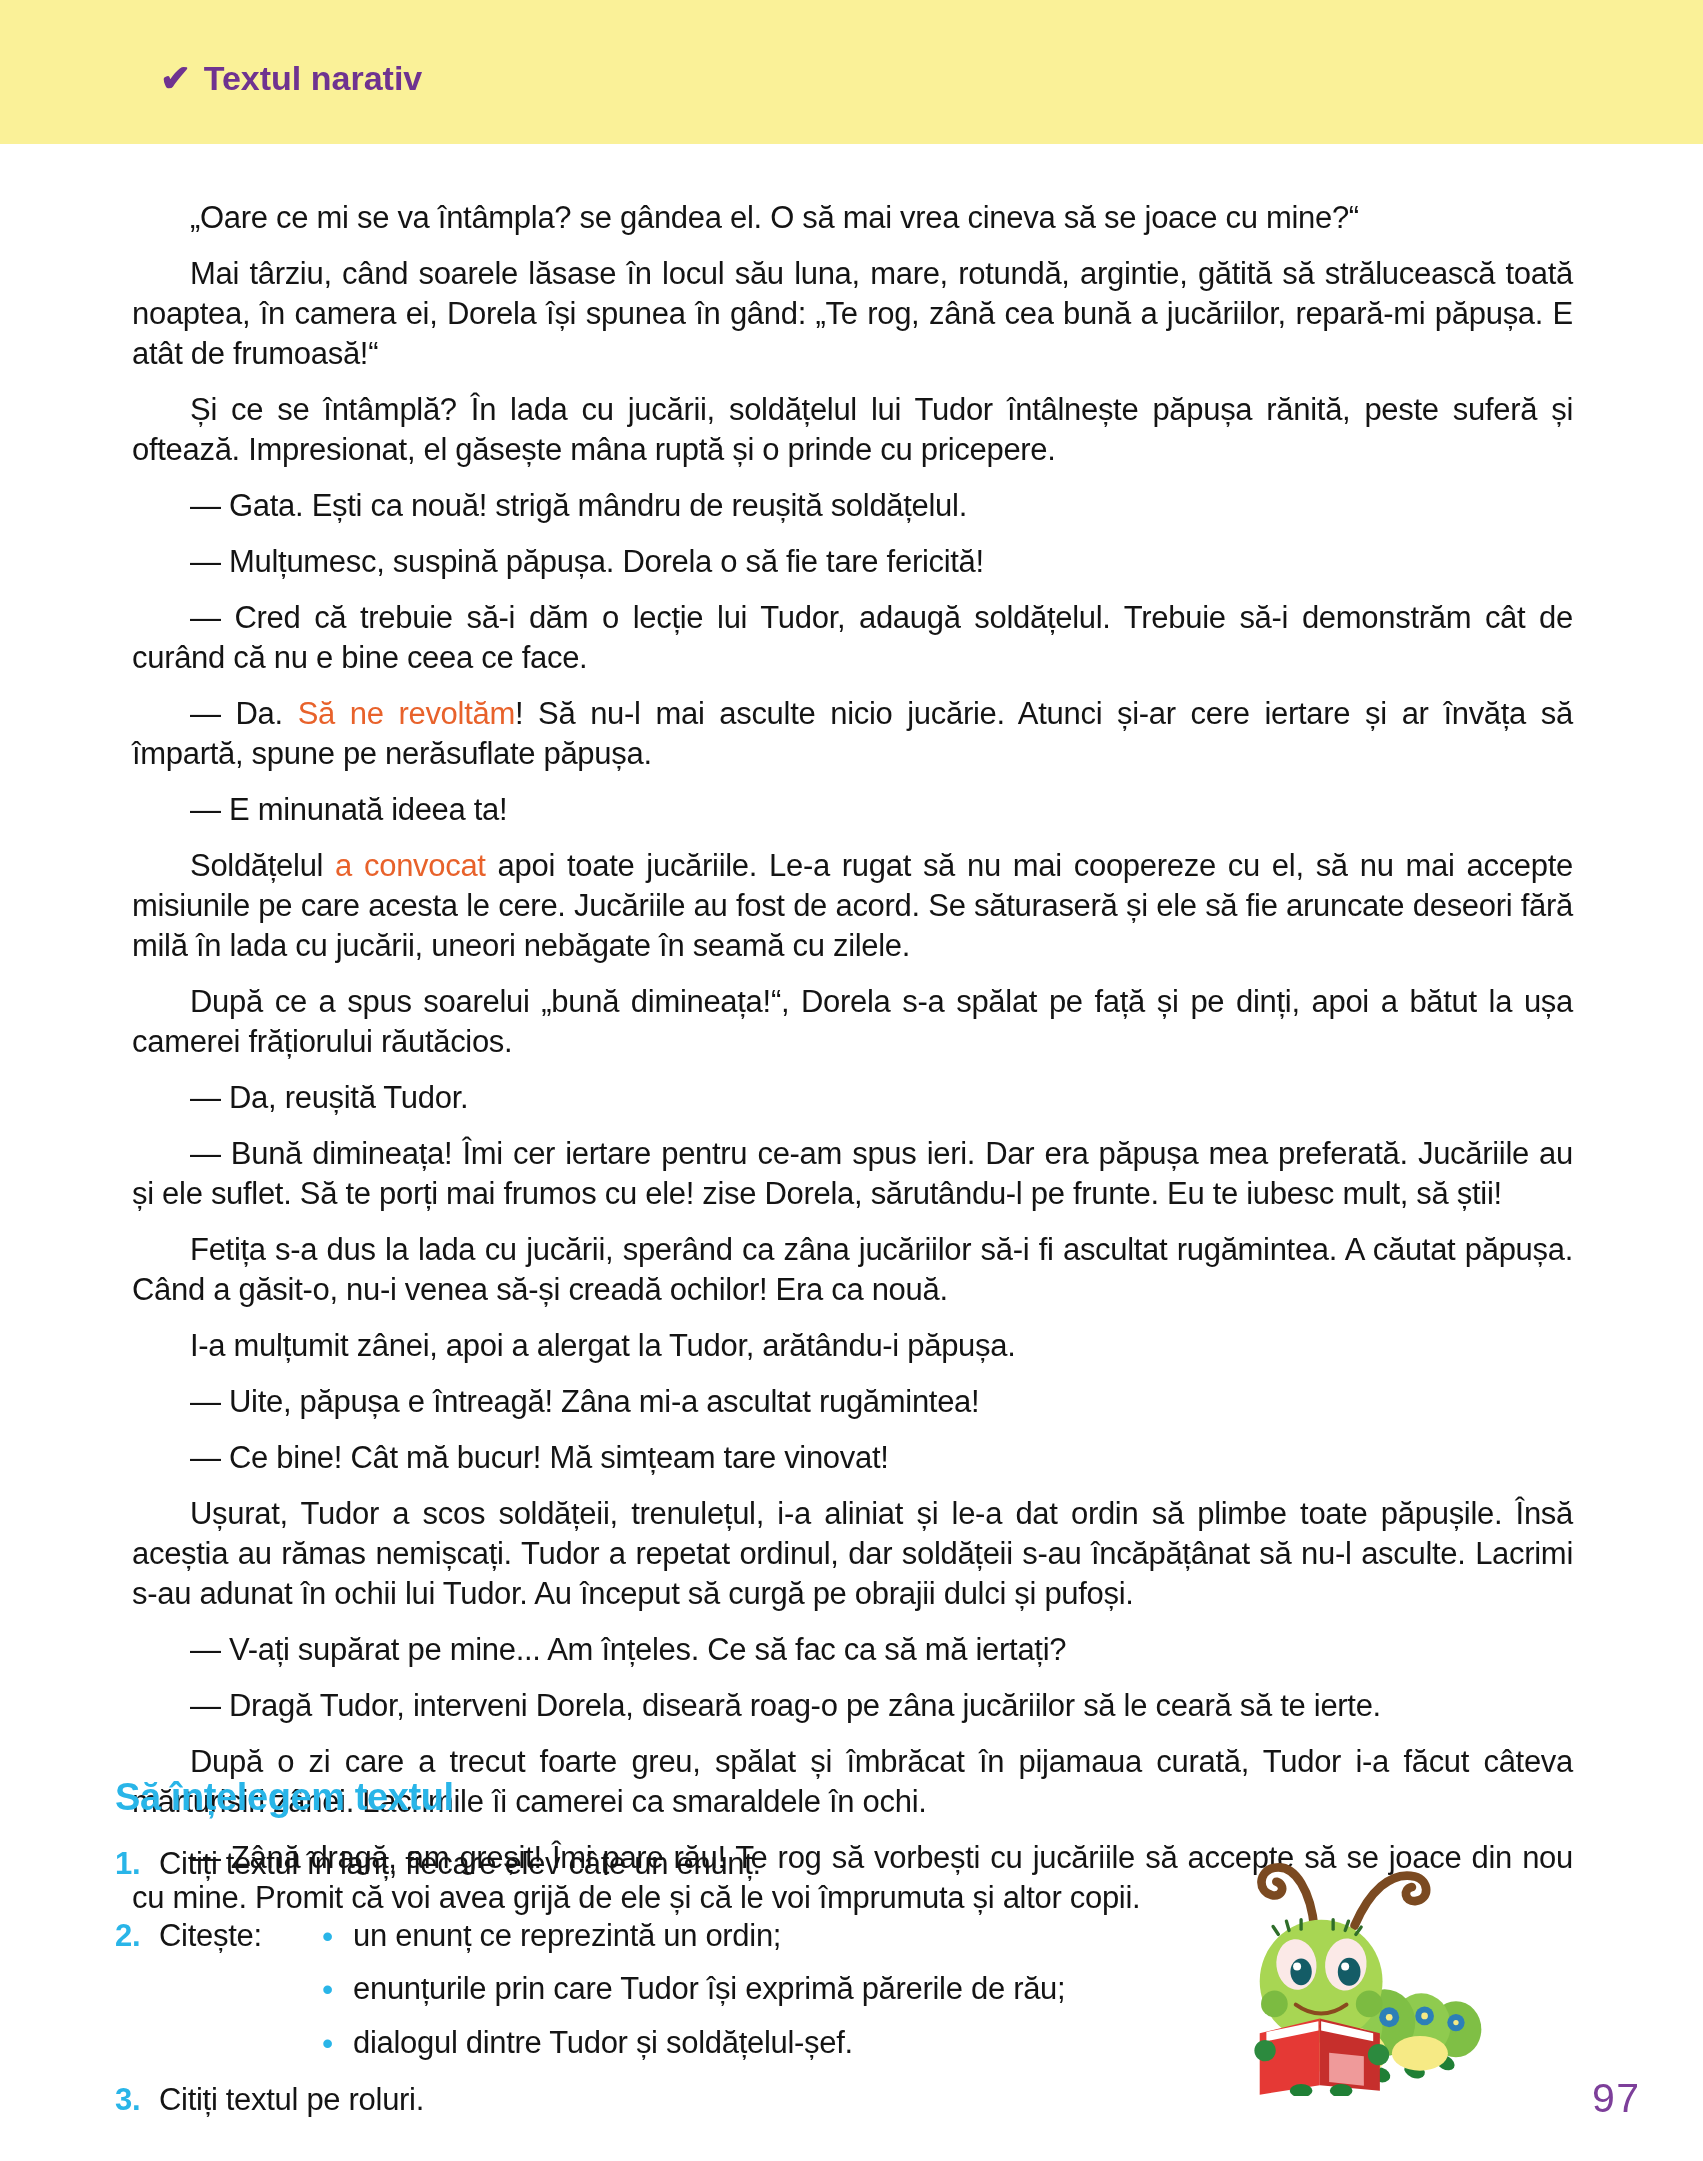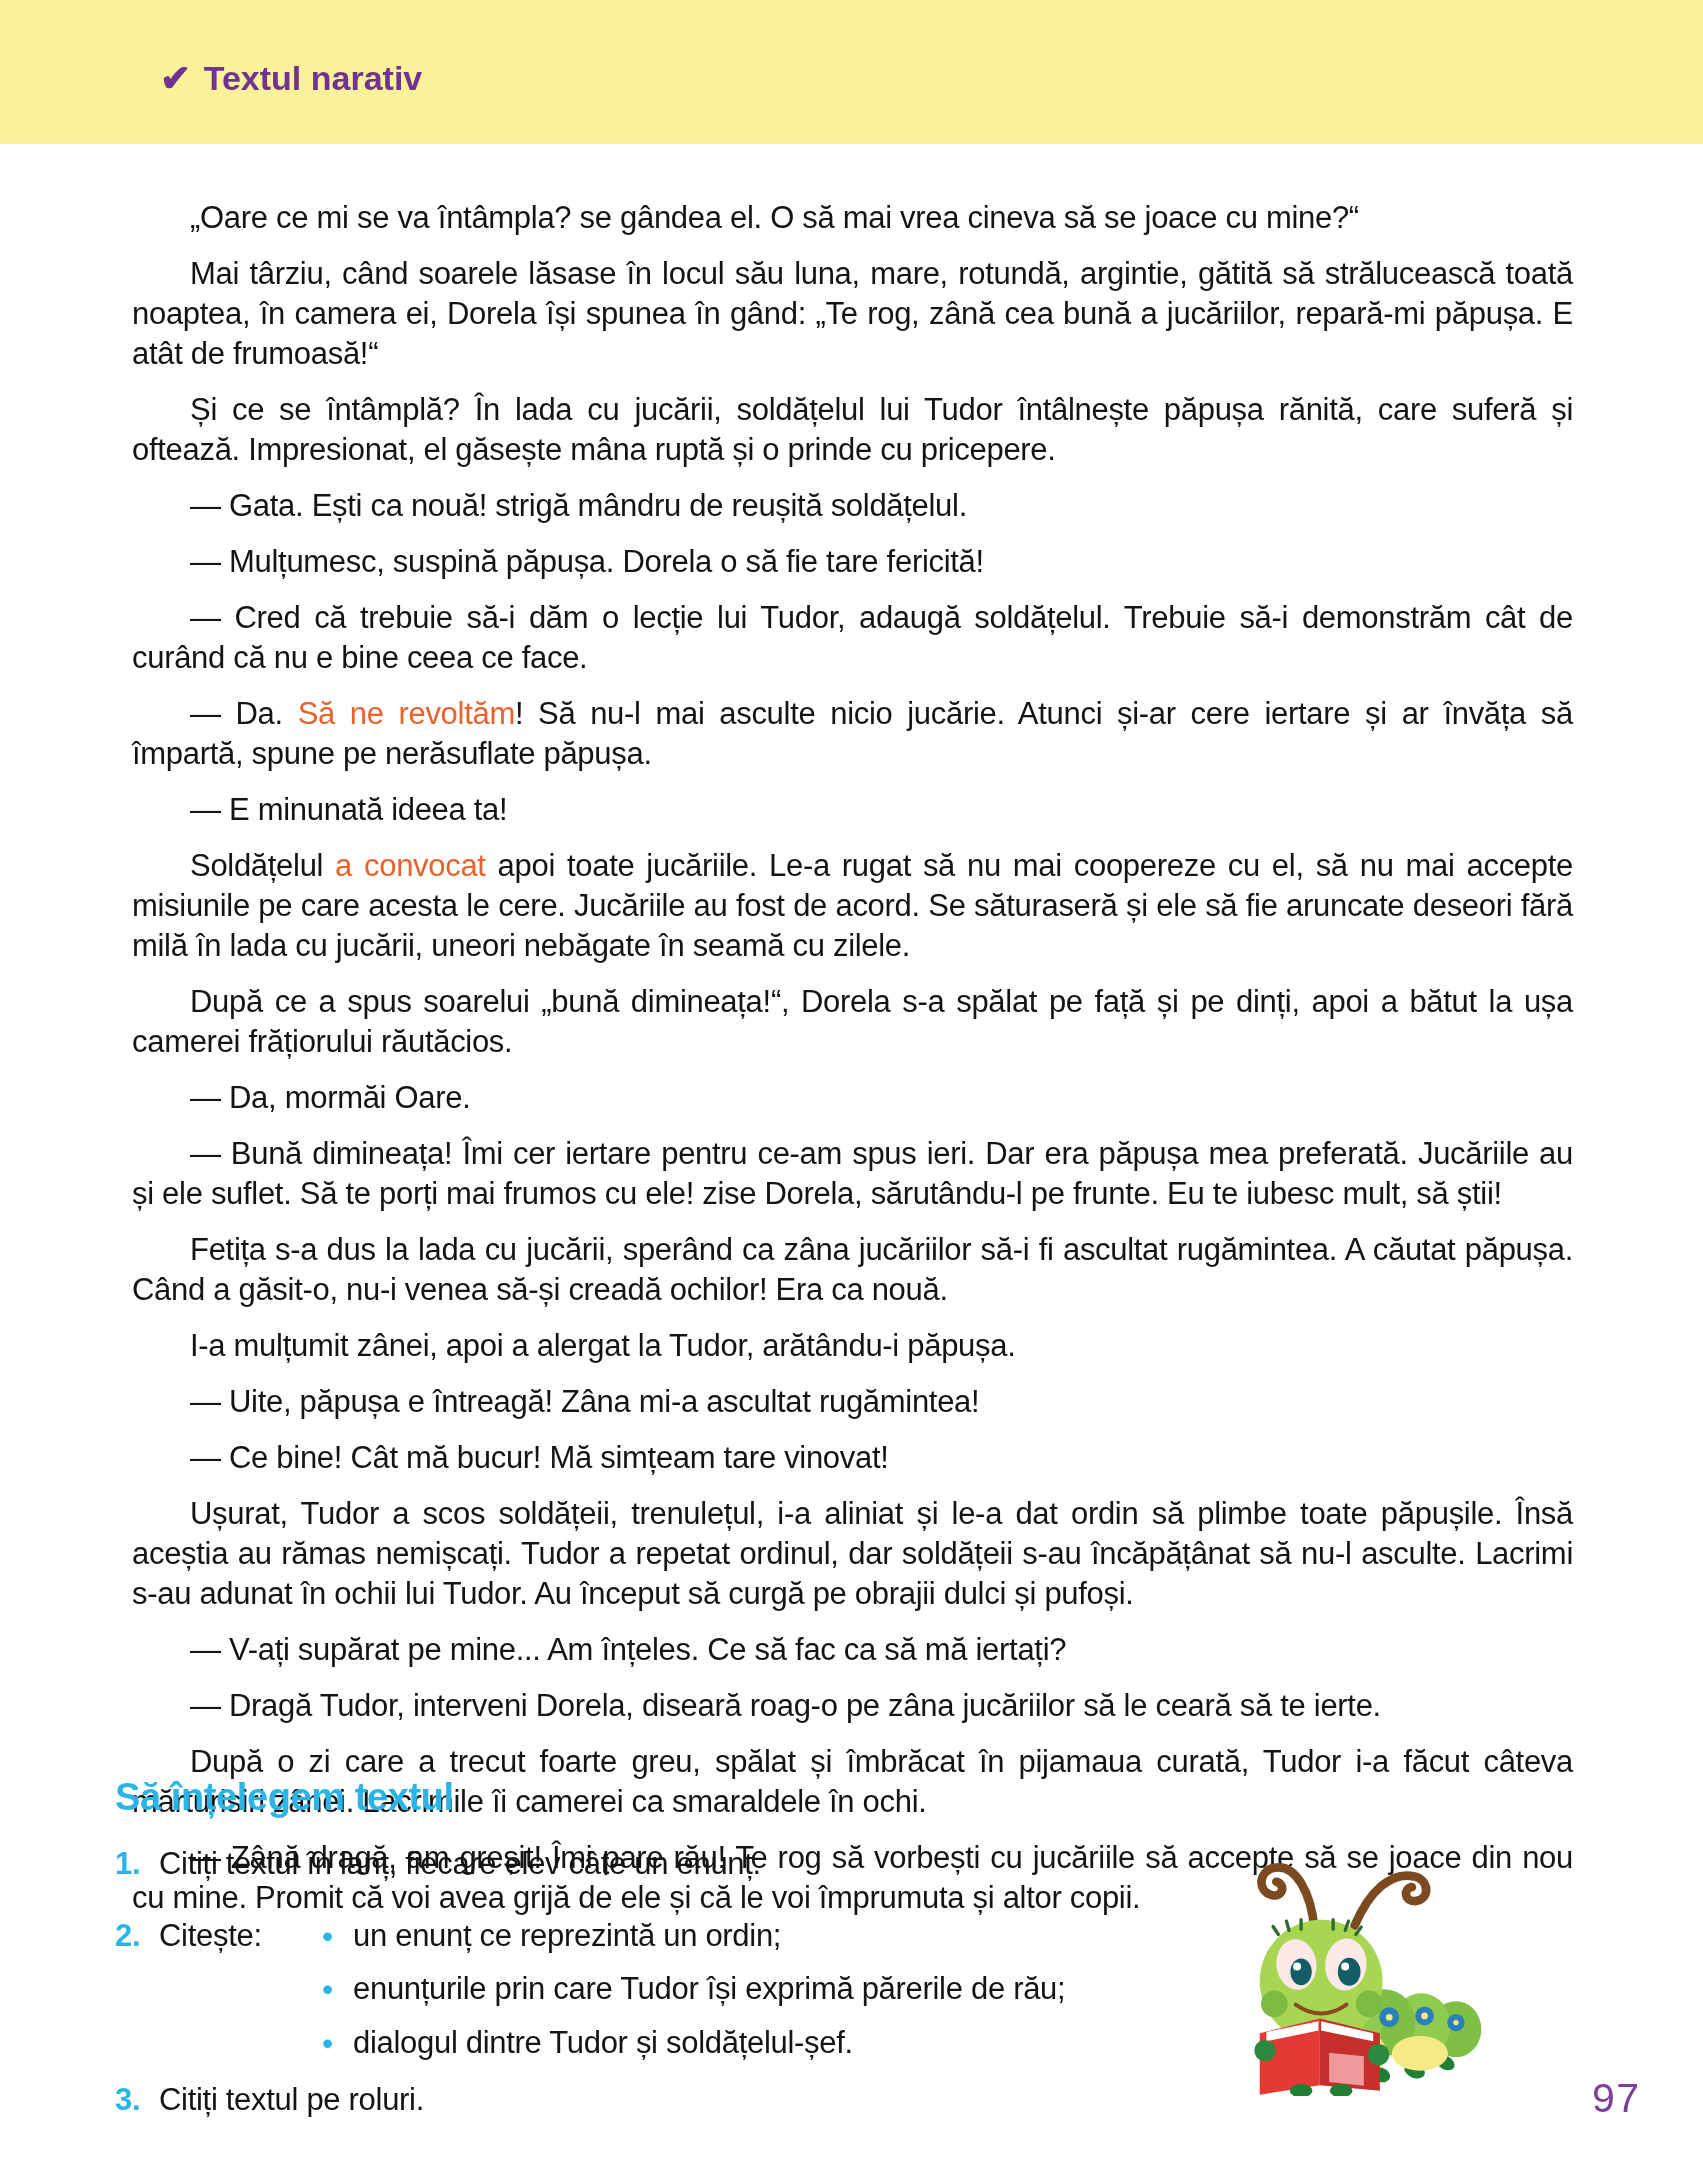--- a/index.html
+++ b/index.html
@@ -71,29 +71,29 @@
 <header class="band">
   <div class="band-title">
     <span class="check">✔</span>
     <span>Textul narativ</span>
   </div>
 </header>
 
 <main class="story">
     <p><span>„Oare ce mi se va întâmpla? se gândea el. O să mai vrea cineva să se joace cu mine?“</span></p>
     <p><span>Mai târziu, când soarele lăsase în locul său luna, mare, rotundă, argintie, gătită să străluceas­că toată noaptea, în camera ei, Dorela își spunea în gând: „Te rog, zână cea bună a jucăriilor, repară-mi păpușa. E atât de frumoasă!“</span></p>
-    <p><span>Și ce se întâmplă? În lada cu jucării, soldățelul lui Tudor întâlnește păpușa rănită, care suferă și oftează. Impresionat, el găsește mâna ruptă și o prinde cu pricepere.</span></p>
+    <p><span>Și ce se întâmplă? În lada cu jucării, soldățelul lui Tudor întâlnește păpușa rănită, peste suferă și oftează. Impresionat, el găsește mâna ruptă și o prinde cu pricepere.</span></p>
     <p><span>— Gata. Ești ca nouă! strigă mândru de reușită soldățelul.</span></p>
     <p><span>— Mulțumesc, suspină păpușa. Dorela o să fie tare fericită!</span></p>
     <p><span>— Cred că trebuie să-i dăm o lecție lui Tudor, adaugă soldățelul. Trebuie să-i demonstrăm cât de curând că nu e bine ceea ce face.</span></p>
     <p><span>— Da. </span><span class="accent">Să ne revoltăm</span><span>! Să nu-l mai asculte nicio jucărie. Atunci și-ar cere iertare și ar învăța să împartă, spune pe nerăsuflate păpușa.</span></p>
     <p><span>— E minunată ideea ta!</span></p>
     <p><span>Soldățelul </span><span class="accent">a convocat</span><span> apoi toate jucăriile. Le-a rugat să nu mai coopereze cu el, să nu mai accepte misiunile pe care acesta le cere. Jucăriile au fost de acord. Se săturaseră și ele să fie aruncate deseori fără milă în lada cu jucării, uneori nebăgate în seamă cu zilele.</span></p>
     <p><span>După ce a spus soarelui „bună dimineața!“, Dorela s-a spălat pe față și pe dinți, apoi a bătut la ușa camerei frățiorului răutăcios.</span></p>
-    <p><span>— Da, mormăi Oare.</span></p>
+    <p><span>— Da, reușită Tudor.</span></p>
     <p><span>— Bună dimineața! Îmi cer iertare pentru ce-am spus ieri. Dar era păpușa mea preferată. Jucăriile au și ele suflet. Să te porți mai frumos cu ele! zise Dorela, sărutându-l pe frunte. Eu te iubesc mult, să știi!</span></p>
     <p><span>Fetița s-a dus la lada cu jucării, sperând ca zâna jucăriilor să-i fi ascultat rugămintea. A căutat păpușa. Când a găsit-o, nu-i venea să-și creadă ochilor! Era ca nouă.</span></p>
     <p><span>I-a mulțumit zânei, apoi a alergat la Tudor, arătându-i păpușa.</span></p>
     <p><span>— Uite, păpușa e întreagă! Zâna mi-a ascultat rugămintea!</span></p>
     <p><span>— Ce bine! Cât mă bucur! Mă simțeam tare vinovat!</span></p>
     <p><span>Ușurat, Tudor a scos soldățeii, trenulețul, i-a aliniat și le-a dat ordin să plimbe toate păpușile. Însă aceștia au rămas nemișcați. Tudor a repetat ordinul, dar soldățeii s-au încăpățânat să nu-l asculte. Lacrimi s-au adunat în ochii lui Tudor. Au început să curgă pe obrajii dulci și pufoși.</span></p>
     <p><span>— V-ați supărat pe mine... Am înțeles. Ce să fac ca să mă iertați?</span></p>
     <p><span>— Dragă Tudor, interveni Dorela, diseară roag-o pe zâna jucăriilor să le ceară să te ierte.</span></p>
     <p><span>După o zi care a trecut foarte greu, spălat și îmbrăcat în pijamaua curată, Tudor i-a făcut câteva mărturisiri zânei. Lacrimile îi camerei ca smaraldele în ochi.</span></p>
     <p><span>— Zână dragă, am greșit! Îmi pare rău! Te rog să vorbești cu jucăriile să accepte să se joace din nou cu mine. Promit că voi avea grijă de ele și că le voi împrumuta și altor copii.</span></p>

